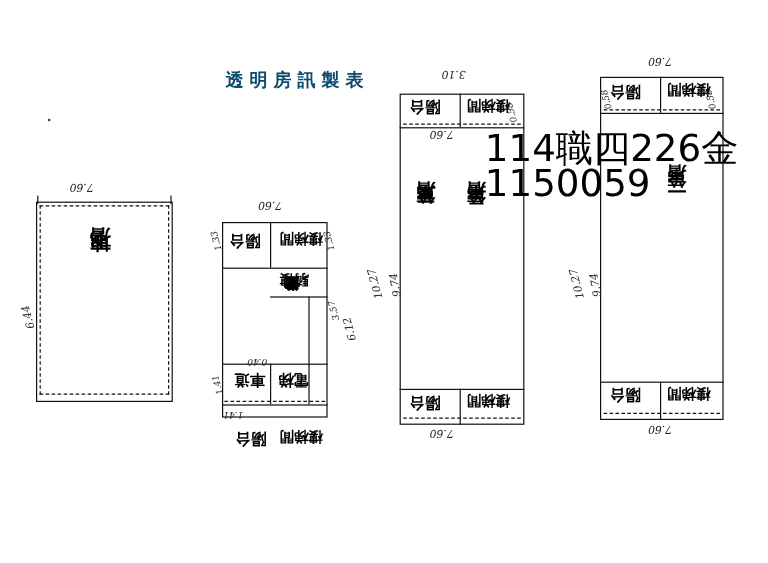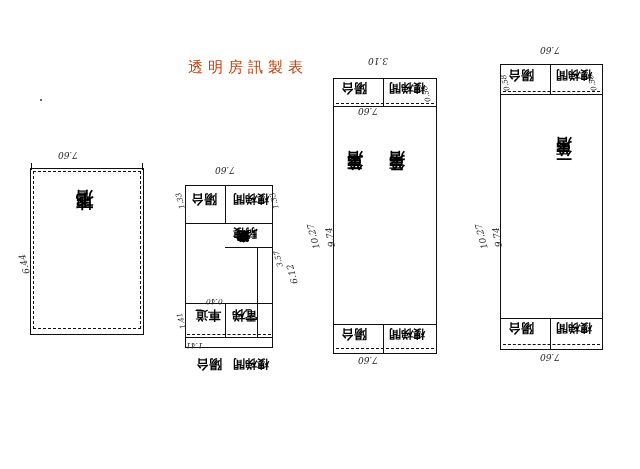--- a/index.html
+++ b/index.html
@@ -9,22 +9,22 @@
     font-family:"DejaVu Sans","Liberation Sans",sans-serif;
     position:relative;overflow:hidden;
     color:#000;
   }
   .stage{position:absolute;inset:0;}
 
   
   #doc-title{
     position:absolute;left:188px;top:58px;
     font-family:"DejaVu Sans",sans-serif;
-    font-size:15px;font-weight:400;letter-spacing:5px;
-    white-space:nowrap;color:#c2410c;
+    font-size:15px;font-weight:700;letter-spacing:5px;
+    white-space:nowrap;color:#0c4a6e;
   }
 
   
   #overlay{
     position:absolute;left:404px;top:110px;
     z-index:40;line-height:0.92;
   }
   #overlay .ln{
     font-family:"DejaVu Sans",sans-serif;
     font-size:31px;font-weight:400;color:#000;
@@ -72,20 +72,24 @@
 </style>
 </head>
 <body>
 
 <div class="stage">
 
   <div class="dot" style="left:40px;top:99px;"></div>
 
   <div id="doc-title">透明房訊製表</div>
 
+  <div id="overlay">
+    <div class="ln">114職四226金</div>
+    <div class="ln">1150059</div>
+  </div>
 
   <div class="block" style="left:30px;top:168px;width:114px;height:167px;">
     <div class="outer"></div>
     <div class="hdash" style="left:3px;top:3px;width:108px;"></div>
     <div class="hdash" style="left:3px;top:160px;width:108px;"></div>
     <div class="vdash" style="left:3px;top:3px;height:158px;"></div>
     <div class="vdash" style="left:110px;top:3px;height:158px;"></div>
 
     <div class="rlabel vert" style="left:46px;top:48px;font-size:17px;letter-spacing:3px;">地下層</div>
   </div>

